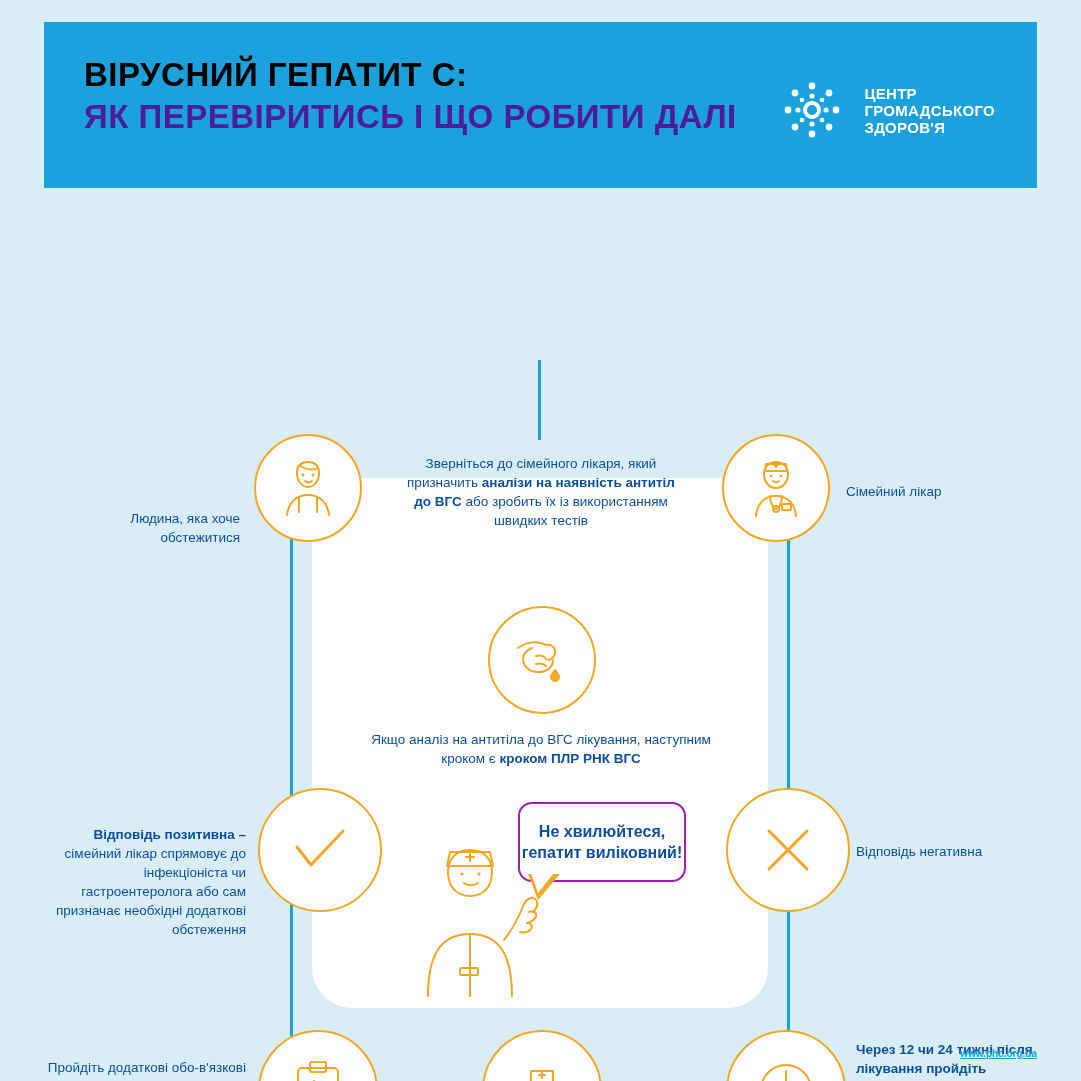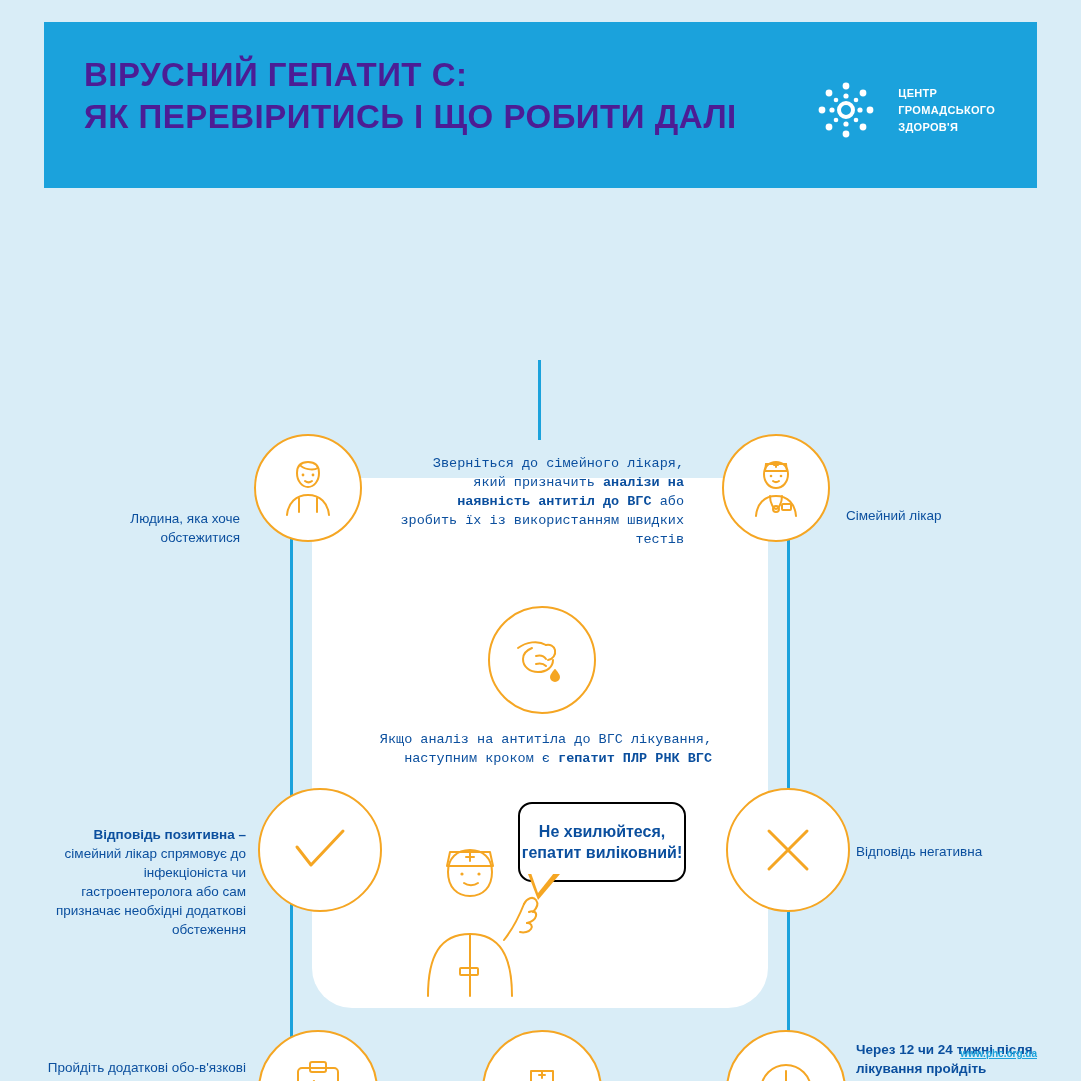--- a/index.html
+++ b/index.html
@@ -13,28 +13,28 @@
   
   .header{
     position:absolute;left:44px;top:22px;width:993px;height:166px;
     background:#1ba2dc;
   }
   .header-title{
     position:absolute;left:40px;top:32px;width:720px;
     font-size:33px;font-weight:bold;line-height:42px;
     letter-spacing:.5px;
   }
-  .title-l1{color:#4c1d95;display:block;}
+  .title-l1{color:#000000;display:block;}
   .title-l2{color:#4c1d95;display:block;}
   .logo-wrap{
     position:absolute;right:42px;top:52px;display:flex;align-items:center;gap:16px;
   }
   .logo-mark{position:relative;width:72px;height:72px;}
   .logo-text{
-    color:#ffffff;font-size:11px;font-weight:bold;line-height:17px;letter-spacing:.3px;
+    color:#ffffff;font-size:15px;font-weight:bold;line-height:17px;letter-spacing:.3px;
   }
   .logo-text span{display:block;}
 
   
   .canvas{position:absolute;left:0;top:188px;width:1081px;height:893px;}
 
   
   .frame{
     position:absolute;left:290px;top:268px;width:500px;height:640px;
     border:3px solid #1ba2dc;border-radius:60px;
@@ -62,37 +62,37 @@
   .c-finger{left:488px;top:418px;width:104px;height:104px;}
   .c-check{left:258px;top:600px;width:120px;height:120px;}
   .c-cross{left:726px;top:600px;width:120px;height:120px;}
   .c-clip{left:258px;top:842px;width:116px;height:116px;}
   .c-hosp{left:482px;top:842px;width:116px;height:116px;}
   .c-clock{left:726px;top:842px;width:116px;height:116px;}
 
   
   .txt{position:absolute;color:#0b4f9e;font-size:13.5px;line-height:19px;}
   .txt b{font-weight:bold;}
-  .t-center{text-align:right;font-family:Liberation Mono, monospace;}
+  .t-center{text-align:center;}
   .t-right{text-align:right;}
   .t-left{text-align:left;}
 
   .t-person{left:110px;top:288px;width:130px;margin-top:33px;}
   .t-referral{left:398px;top:266px;width:286px;}
-  .t-doctor{left:846px;top:294px;width:140px;margin-top:24px;}
+  .t-doctor{left:846px;top:294px;width:140px;}
   .t-pcr{left:370px;top:542px;width:342px;}
   .t-positive{left:34px;top:637px;width:212px;}
   .t-negative{left:856px;top:654px;width:180px;}
   .t-extra{left:34px;top:870px;width:212px;}
   .t-after{left:856px;top:852px;width:190px;}
 
   
   .bubble{
     position:absolute;left:518px;top:614px;width:164px;height:76px;
-    border:2px solid #000000;border-radius:14px;background:#ffffff;
+    border:2px solid #a21caf;border-radius:14px;background:#ffffff;
     display:flex;align-items:center;justify-content:center;text-align:center;
     color:#0b4f9e;font-size:16px;font-weight:bold;line-height:21px;
   }
   .bubble-tail{
     position:absolute;left:528px;top:686px;width:0;height:0;
     border-left:10px solid transparent;border-right:22px solid transparent;
     border-top:26px solid #f5a623;
   }
   .bubble-tail:after{
     content:"";position:absolute;left:-7px;top:-27px;
@@ -197,21 +197,21 @@
       <path d="M40 21c4-1 8 1 9 5 1 5-2 9-7 10"></path>
       <path d="M26 24c-5 2-9 6-9 11 0 8 7 13 15 13 9 0 15-5 15-12"></path>
       <path d="M30 32c4-1 8 0 10 3"></path>
       <path d="M30 40c4-1 8 0 10 2"></path>
       <path d="M49 46c2 3 4 5 4 7a4 4 0 0 1-8 0c0-2 2-4 4-7z" fill="#f5a623" stroke="#f5a623"></path>
     </svg>
   </div>
 
   <div class="txt t-center t-pcr">
     <span>Якщо аналіз на антитіла до  ВГС лікування, наступним кроком є</span>
-     <b>гепатит ПЛР РНК ВГС</b>
+     <b>кроком ПЛР РНК ВГС</b>
   </div>
 
   <div class="circ c-check">
     <svg width="74" height="74" viewBox="0 0 74 74" fill="none" stroke="#f5a623" stroke-width="3" stroke-linecap="round" stroke-linejoin="round">
       <path d="M14 34l14 18L60 18"></path>
     </svg>
   </div>
   <div class="txt t-right t-positive">
     <b>Відповідь позитивна –</b>
      <span>сімейний лікар спрямовує до інфекціоніста чи гастроентеролога або сам призначає необхідні додаткові обстеження</span>

